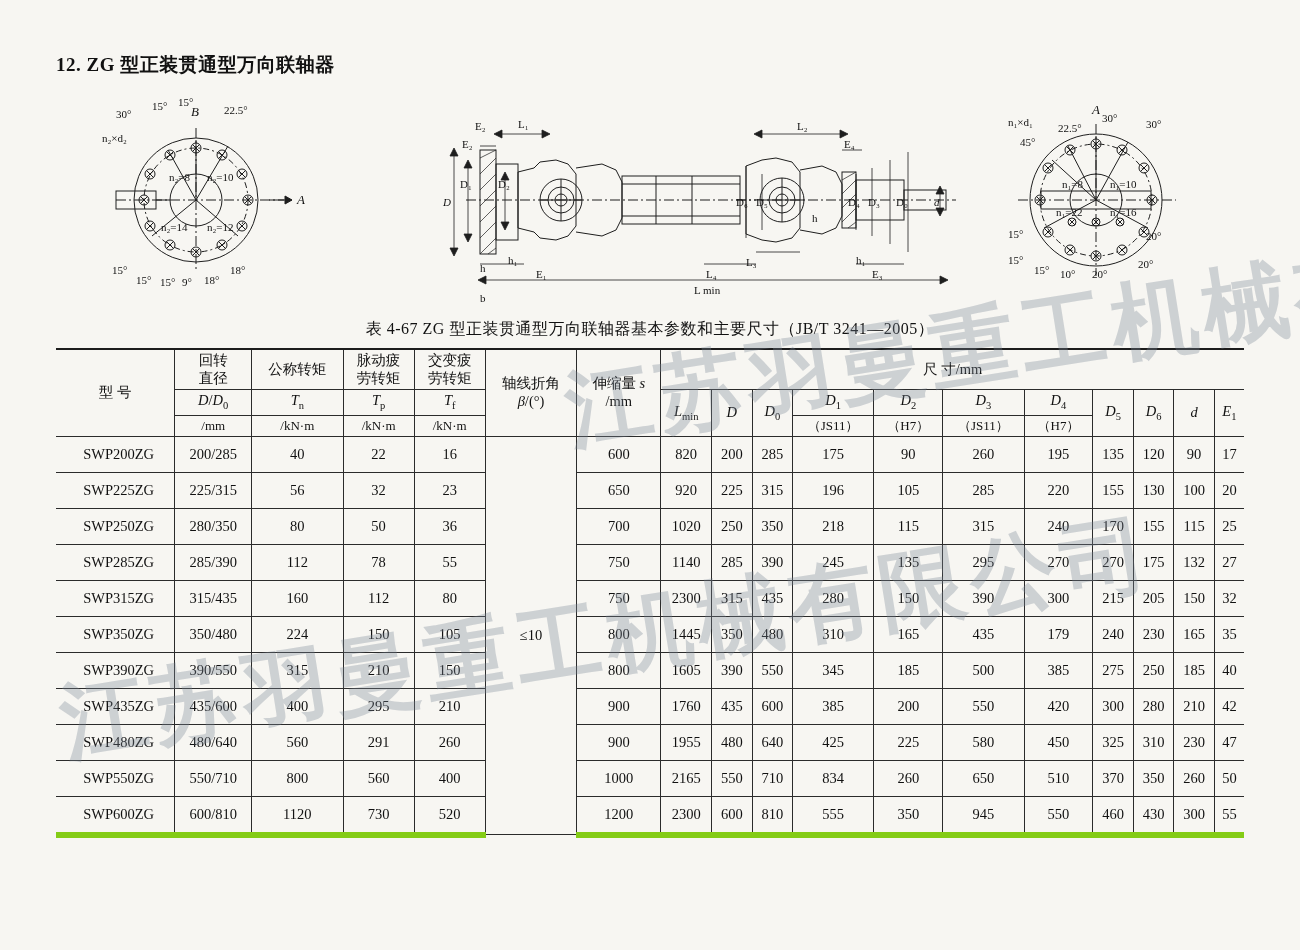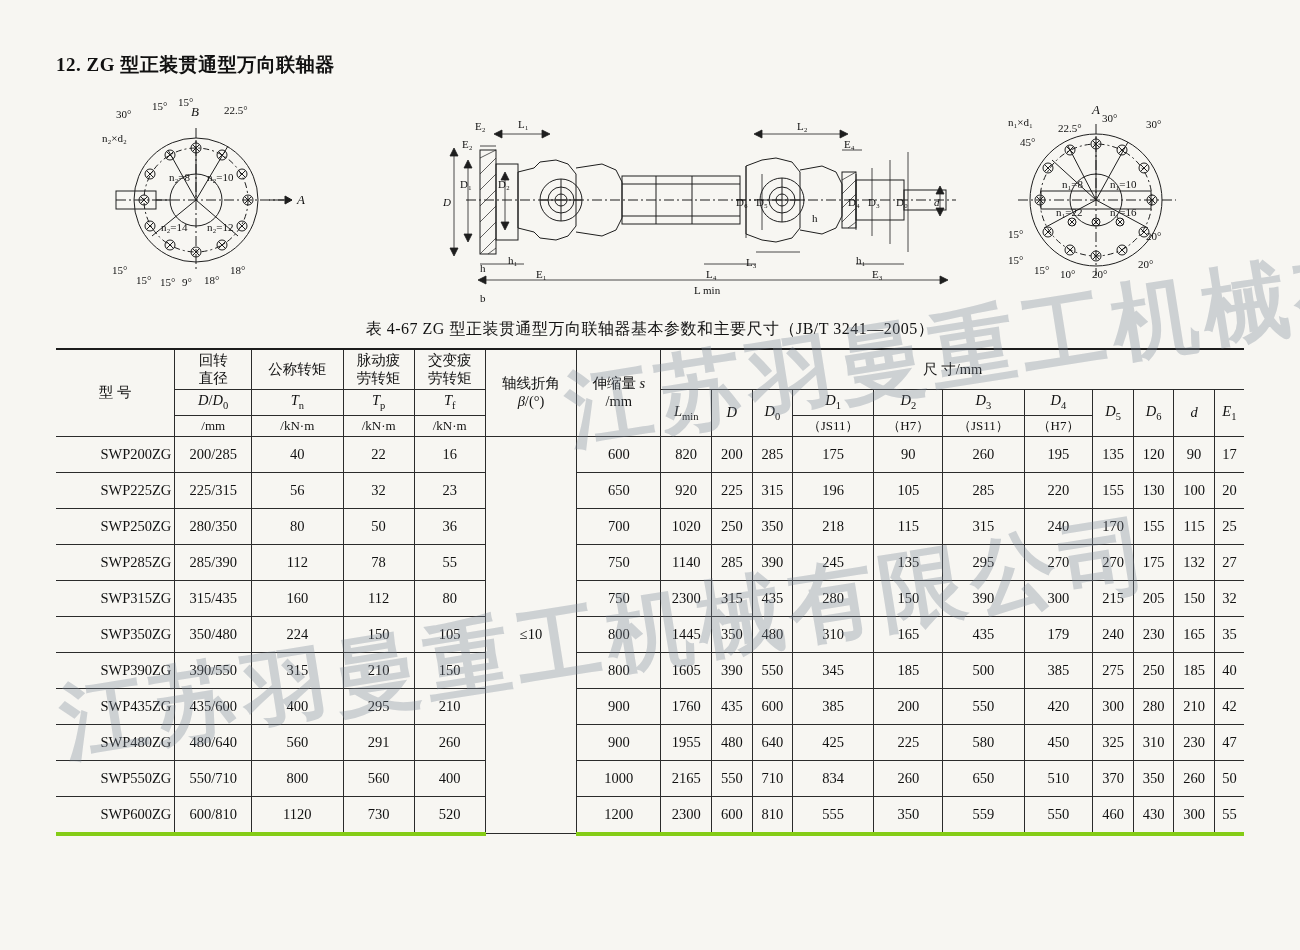--- a/index.html
+++ b/index.html
@@ -61,26 +61,26 @@
     background:transparent;
   }
   table.spec thead th{
     font-weight:normal;
     vertical-align:middle;
   }
   table.spec tbody td{
     height:31px;
   }
   table.spec tbody td.model{
-    text-align:right;
+    text-align:center;
     padding-left:10px;
     white-space:nowrap;
   }
   table.spec tr.outer-top th{border-top:2px solid #1d1d1d;}
-  table.spec tbody tr:last-child td{border-bottom:4px solid #84cc16;}
+  table.spec tbody tr:last-child td{border-bottom:6px solid #84cc16;}
   table.spec tr th:first-child, table.spec tr td:first-child{border-left:none;}
   table.spec tr th:last-child, table.spec tr td:last-child{border-right:none;}
   .sub{font-size:10.5px;vertical-align:sub;}
   .unit{font-size:13px;}
   .ital{font-style:italic;}
   
   .watermark{
     position:absolute;
     left:0;top:0;width:1300px;height:950px;
     pointer-events:none;
@@ -659,21 +659,21 @@
           <td>600/810</td>
           <td>1120</td>
           <td>730</td>
           <td>520</td>
           <td>1200</td>
           <td>2300</td>
           <td>600</td>
           <td>810</td>
           <td>555</td>
           <td>350</td>
-          <td>559</td>
+          <td>945</td>
           <td>550</td>
           <td>460</td>
           <td>430</td>
           <td>300</td>
           <td>55</td>
         </tr>
       </tbody>
   </table>
 
 </div>

